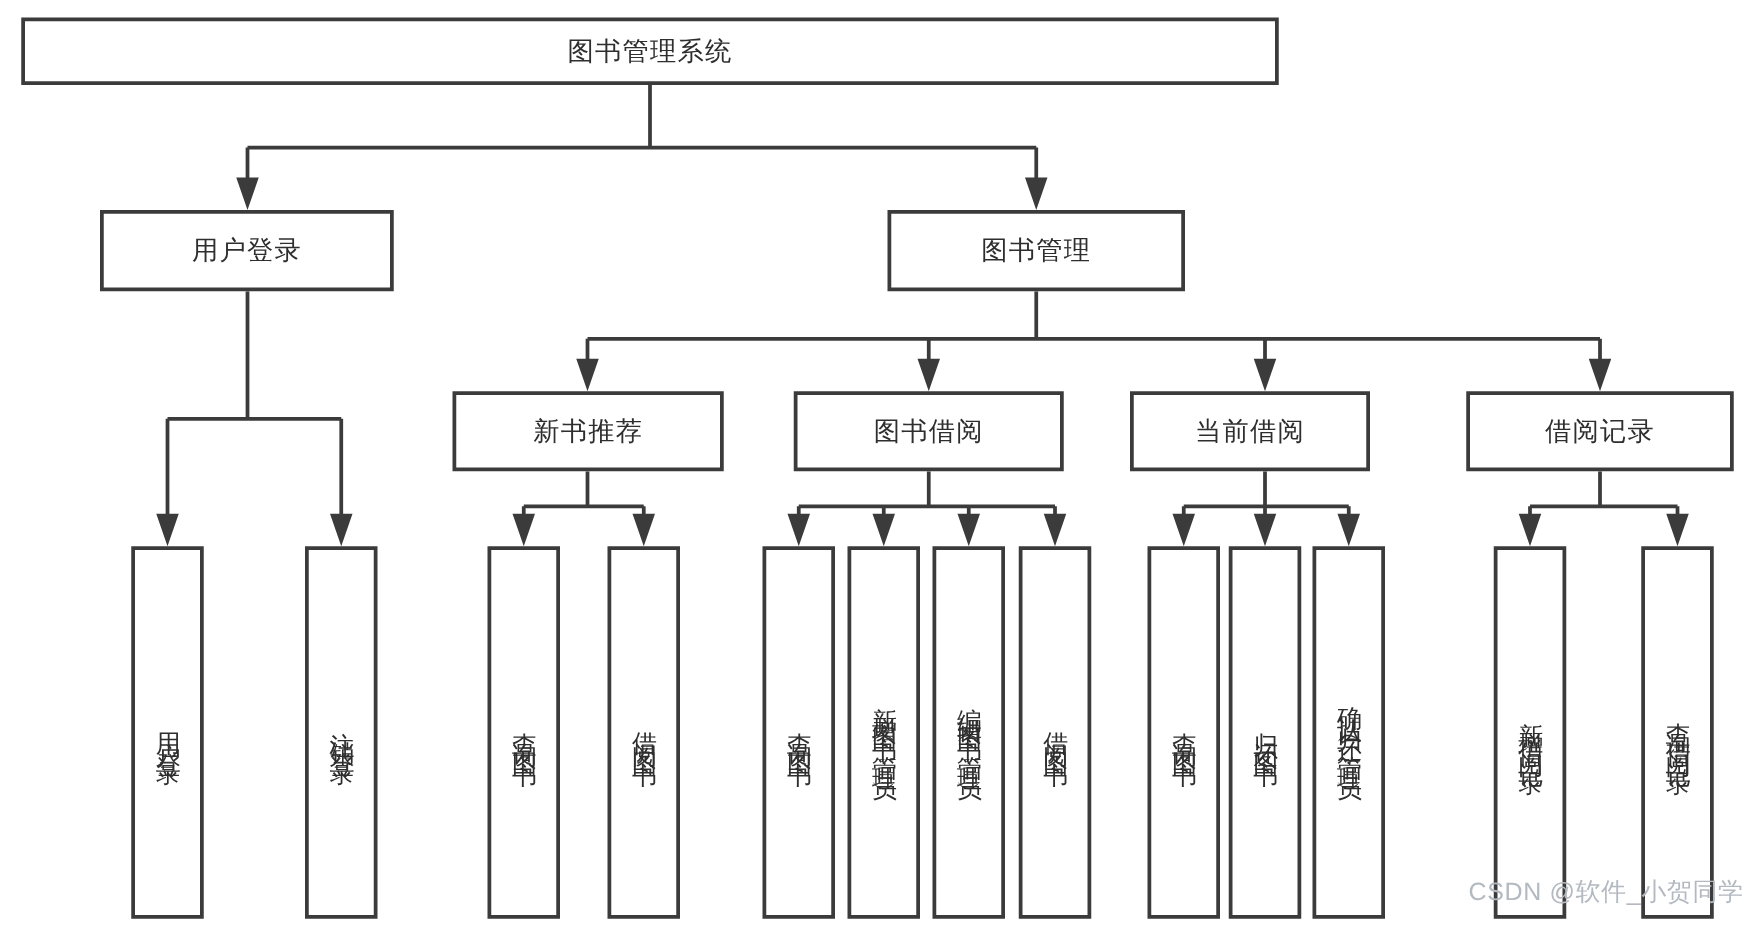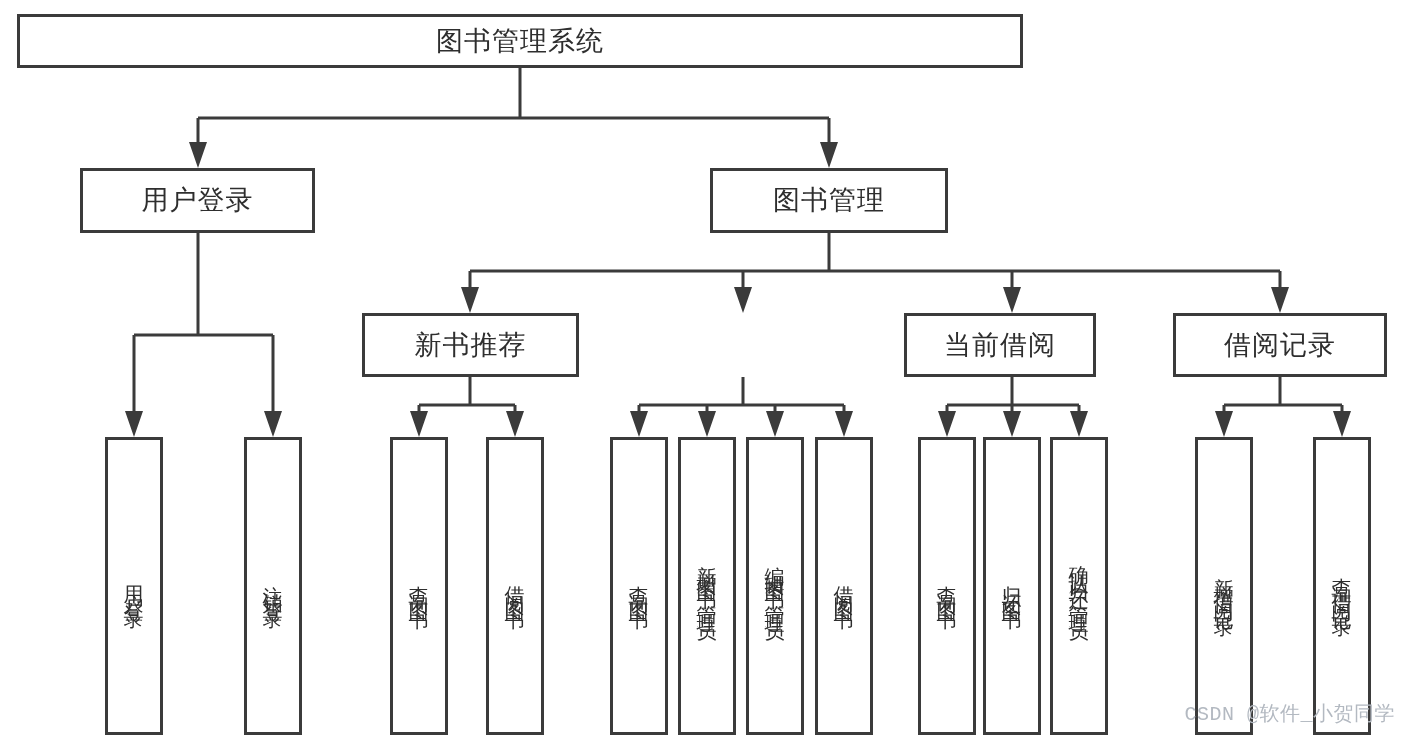--- a/index.html
+++ b/index.html
@@ -26,21 +26,21 @@
   .cline { stroke: var(--color-line); stroke-width: 3; fill: none; }
   .carrow { fill: var(--color-line); stroke: none; }
   .box {
     position: absolute;
     background: var(--color-box);
     border: 3px solid var(--color-line);
     color: var(--color-text);
     display: flex;
     align-items: center;
     justify-content: center;
-    font-size: 27px;
+    font-size: 21px;
     line-height: 1;
     letter-spacing: 1px;
     white-space: nowrap;
   }
   .vbox {
     width: 58px;
     height: 298px;
     writing-mode: vertical-rl;
     text-orientation: mixed;
     font-size: 20px;
@@ -48,21 +48,20 @@
     white-space: normal;
   }
   .watermark {
     position: absolute;
     top: 700px;
     right: 10px;
     font-size: 20px;
     color: var(--color-watermark);
     z-index: 5;
     letter-spacing: 0.5px;
-    font-family: Liberation Mono, monospace;
   }
 </style>
 </head>
 <body>
 
 <div class="canvas">
 
   <svg class="connectors" viewBox="0 0 1405 747" xmlns="http://www.w3.org/2000/svg">
     <g>
       <path class="cline" d="M520 68V118M198 118H829M198 118V150M829 118V150"></path>
@@ -93,20 +92,21 @@
       <path class="carrow" d="M1215 411h18L1224 437ZM1333 411h18L1342 437Z"></path>
     </g>
   </svg>
 
   <div class="box" style="left:17px;top:14px;width:1006px;height:54px">图书管理系统</div>
 
   <div class="box" style="left:80px;top:168px;width:235px;height:65px">用户登录</div>
   <div class="box" style="left:710px;top:168px;width:238px;height:65px">图书管理</div>
 
   <div class="box" style="left:362px;top:313px;width:217px;height:64px">新书推荐</div>
+  <div class="box" style="left:635px;top:313px;width:216px;height:64px">图书借阅</div>
   <div class="box" style="left:904px;top:313px;width:192px;height:64px">当前借阅</div>
   <div class="box" style="left:1173px;top:313px;width:214px;height:64px">借阅记录</div>
 
   <div class="box vbox" style="left:105px;top:437px">用户登录</div>
   <div class="box vbox" style="left:244px;top:437px">注销登录</div>
 
   <div class="box vbox" style="left:390px;top:437px">查询图书</div>
   <div class="box vbox" style="left:486px;top:437px">借阅图书</div>
 
   <div class="box vbox" style="left:610px;top:437px">查询图书</div>

